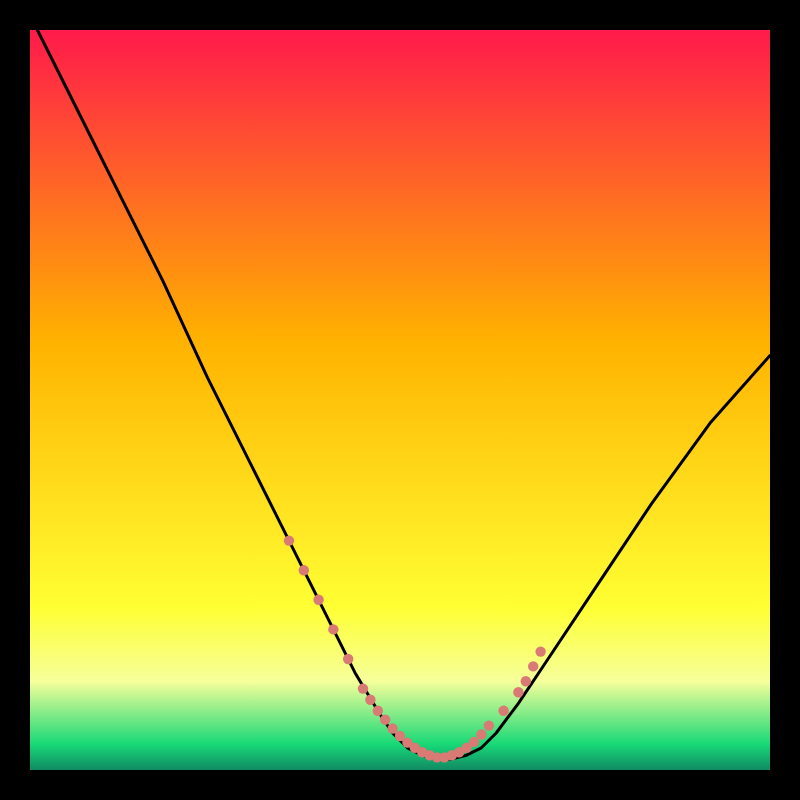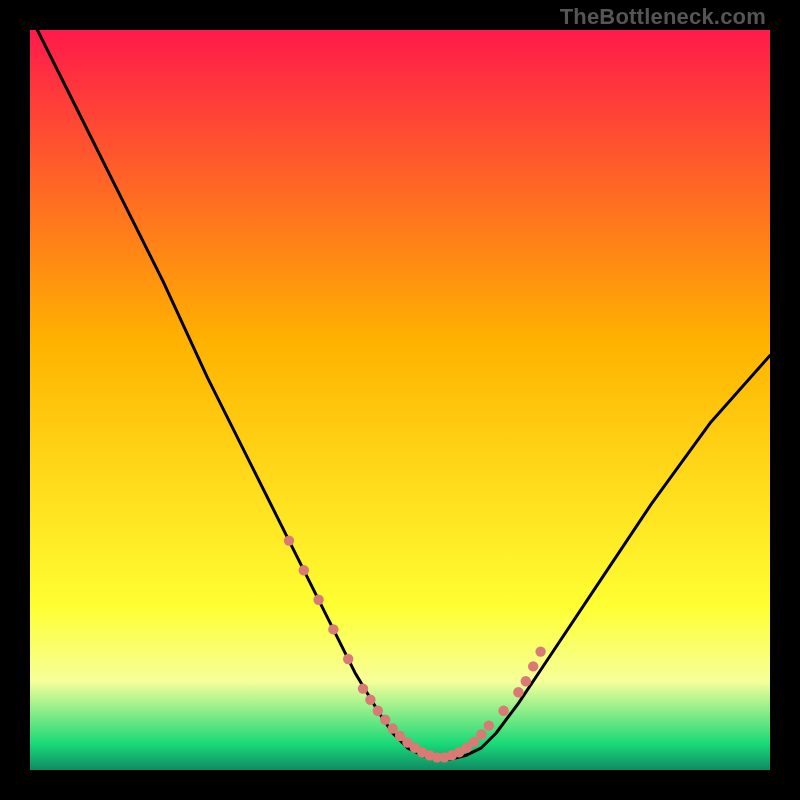--- a/index.html
+++ b/index.html
@@ -35,21 +35,20 @@
     letter-spacing: 0.2px;
     user-select: none;
   }
   svg { display: block; }
 </style>
 </head>
 <body>
 
 <div class="frame">
 
-  <div class="watermark">TheBottleneck.com</div>
 
   <div class="plot">
     <svg id="chart-svg" width="740" height="740" viewBox="0 0 740 740">
         <defs>
           <linearGradient id="bg-grad" x1="0" y1="0" x2="0" y2="1">
             <stop offset="0%" stop-color="#ff1a4b"></stop>
             <stop offset="42%" stop-color="#ffb200"></stop>
             <stop offset="78%" stop-color="#ffff33"></stop>
             <stop offset="88%" stop-color="#f6ff9a"></stop>
             <stop offset="96.5%" stop-color="#18d977"></stop>

